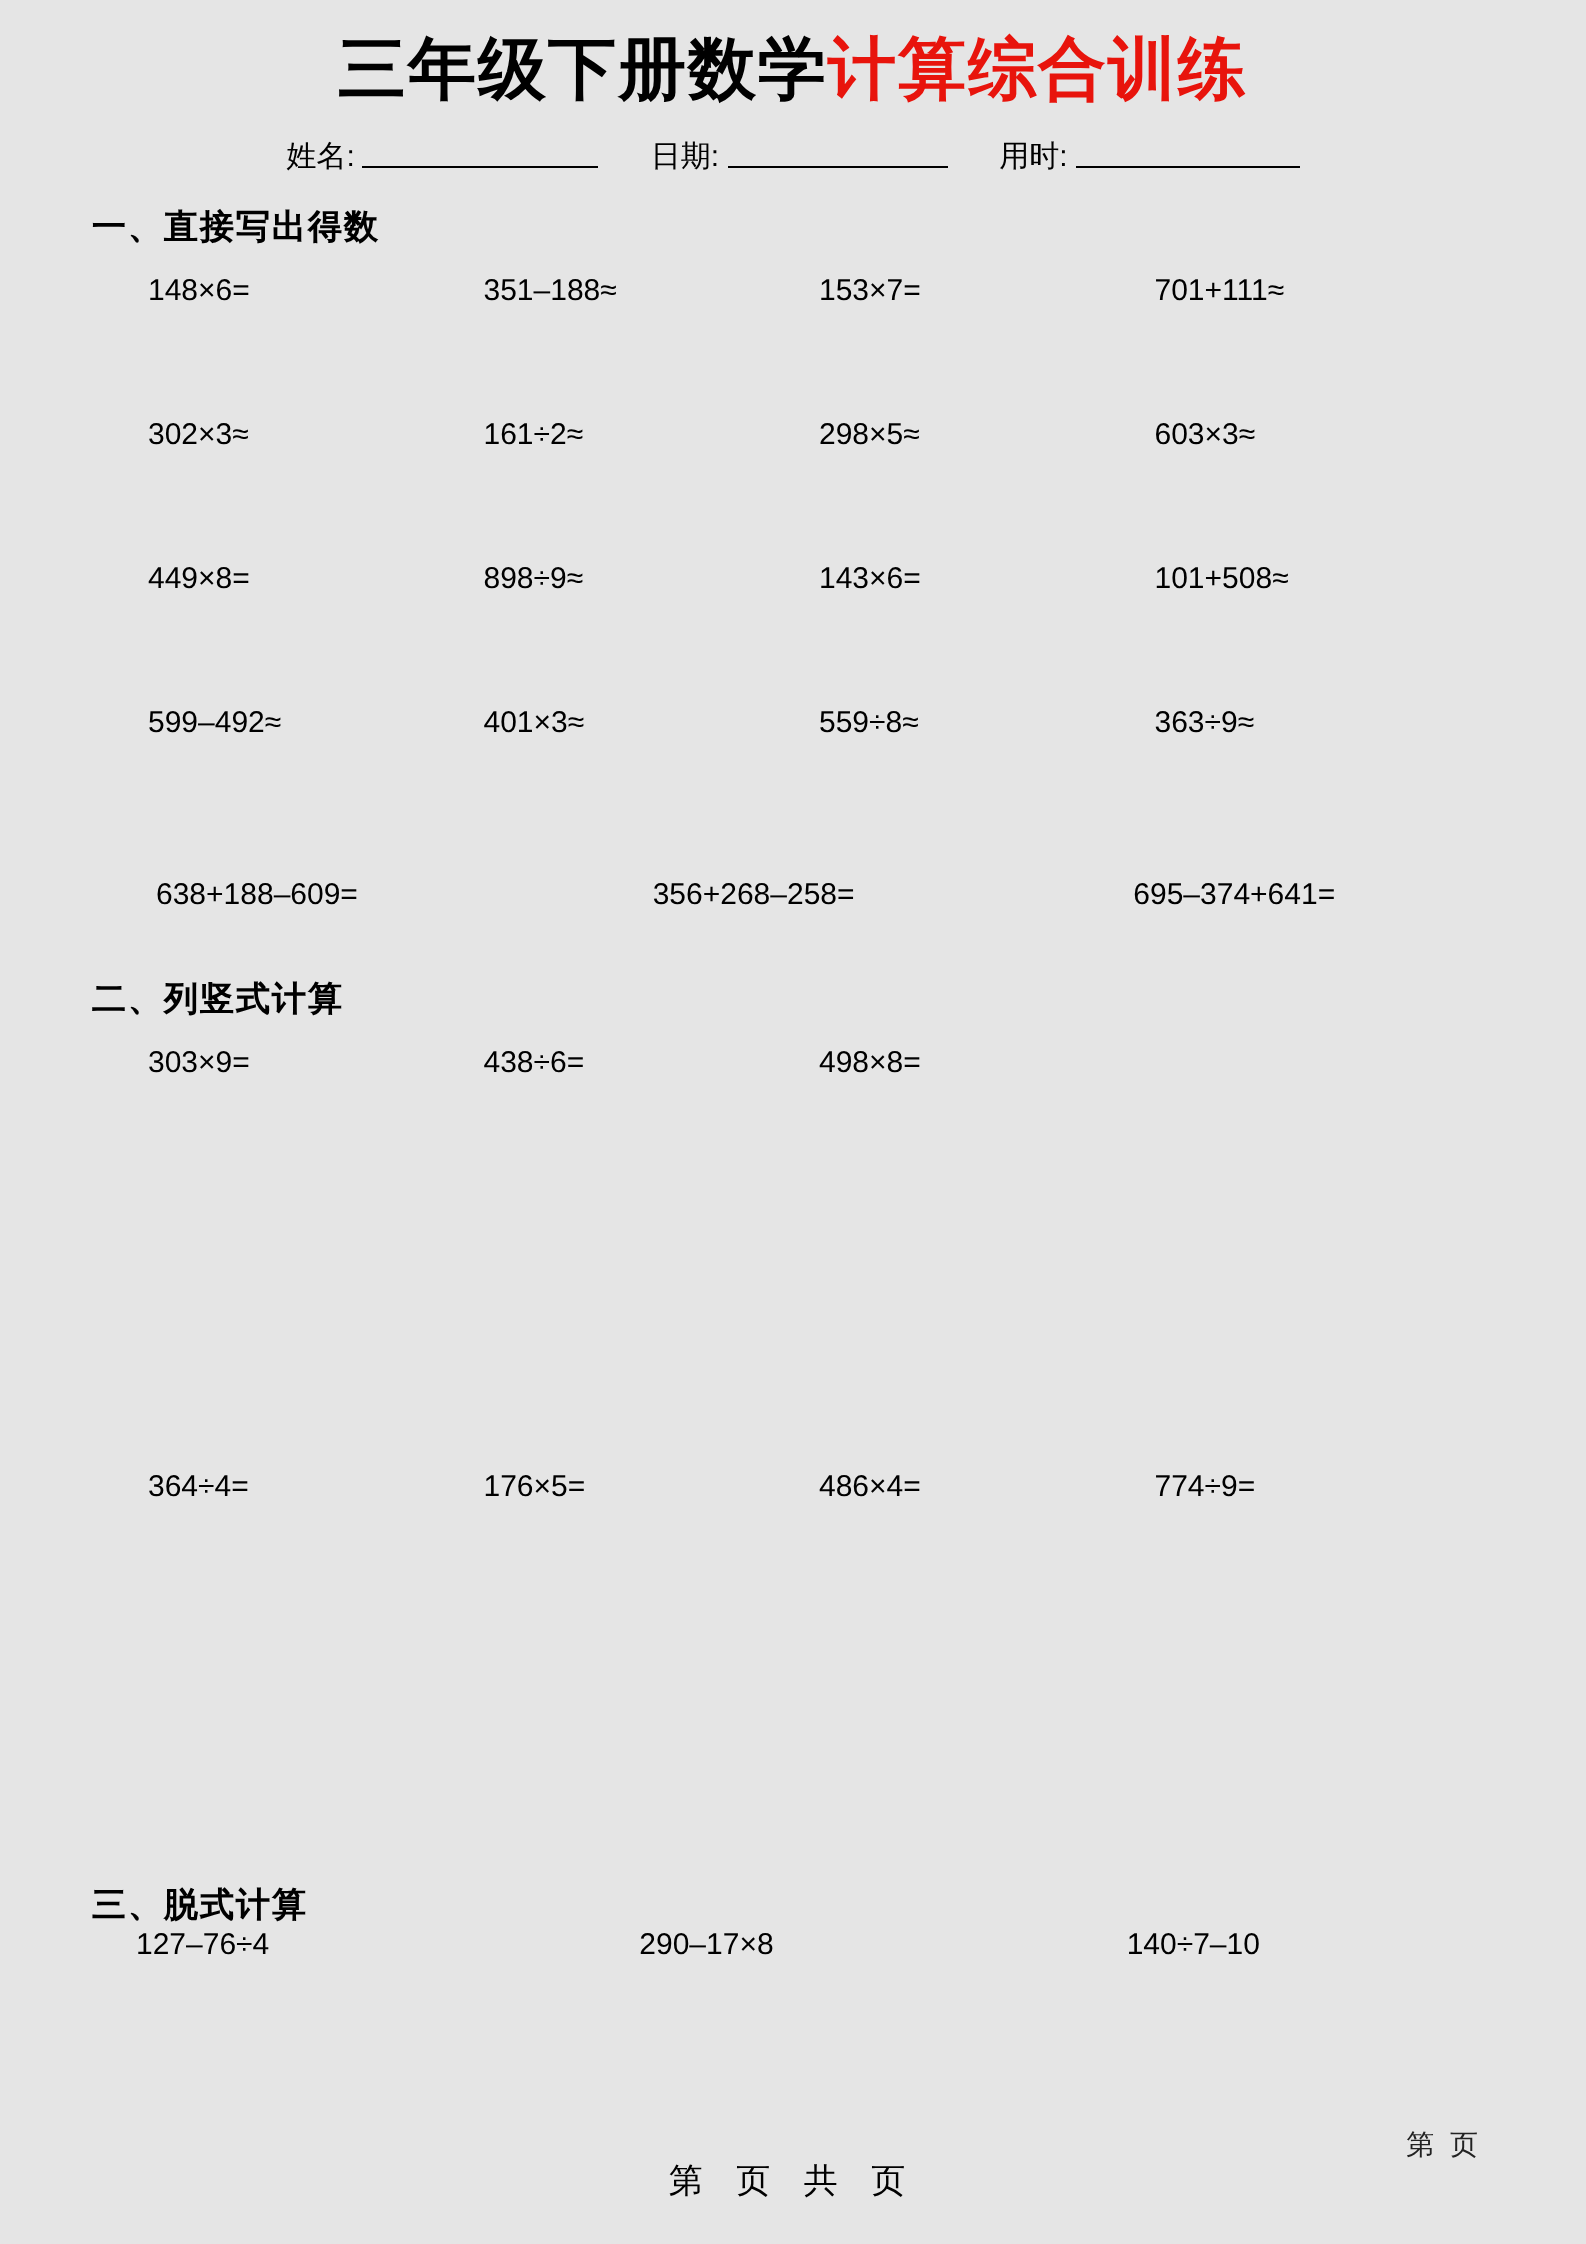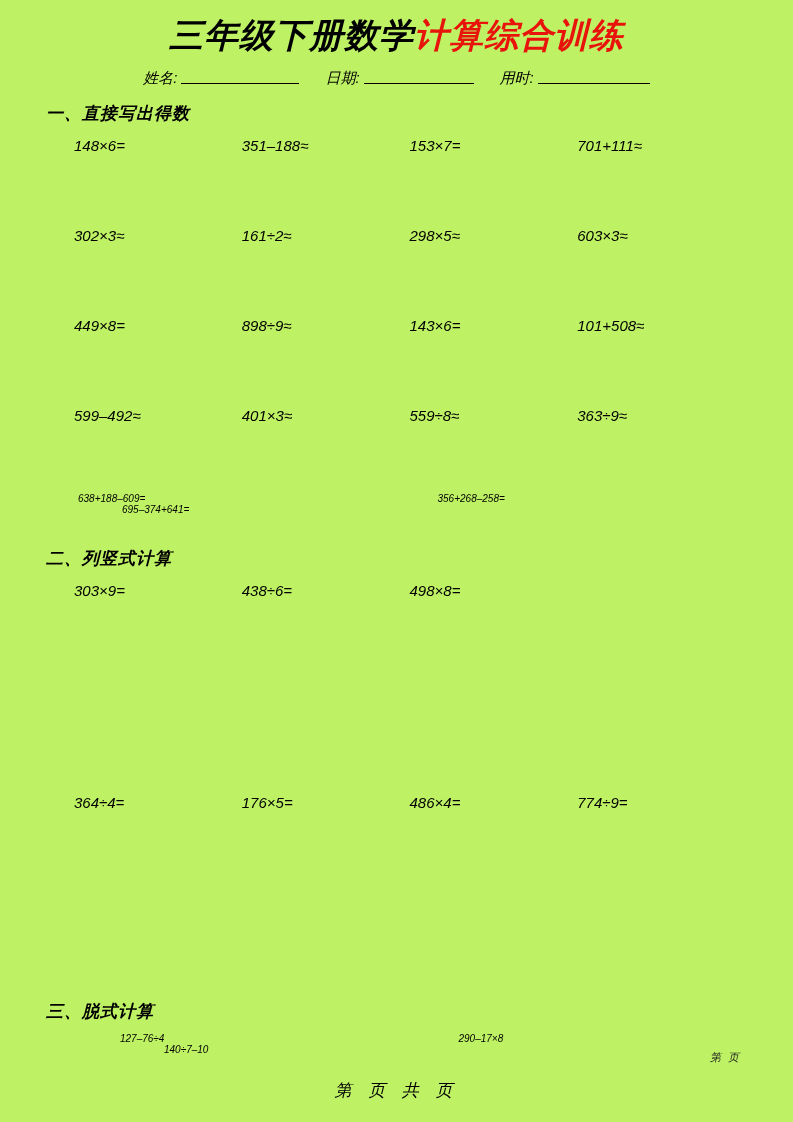--- a/index.html
+++ b/index.html
@@ -9,24 +9,23 @@
   }
   body {
     font-family: "Liberation Sans", "DejaVu Sans", sans-serif;
     color: #000000;
   }
   .page {
     position: relative;
     width: 793px;
     height: 1122px;
     margin: 0 auto;
-    background: #bef264;
+    background: #e5e5e5;
     overflow: hidden;
     box-sizing: border-box;
-    font-style: italic;
   }
 
   
   .title {
     text-align: center;
     padding-top: 16px;
     font-size: 34px;
     font-weight: bold;
     letter-spacing: 1px;
     line-height: 1.15;
@@ -70,60 +69,60 @@
   }
 
   .row4 {
     display: grid;
     grid-template-columns: repeat(4, 1fr);
     padding: 0 48px 0 74px;
     font-size: 15px;
   }
   .row3 {
     display: grid;
-    grid-template-columns: repeat(2, 1fr);
+    grid-template-columns: repeat(3, 1fr);
     padding: 0 48px 0 74px;
-    font-size: 10px;
+    font-size: 15px;
   }
   .cell { white-space: nowrap; }
 
   
-  .s1-row { margin-top: 32px; }
+  .s1-row { margin-top: 14px; }
   .s1-row.first { margin-top: 12px; }
   .s1-row3 { margin-top: 28px; padding-left: 78px; }
   .s1-row3 .cell:nth-child(2) { padding-left: 26px; }
   .s1-row3 .cell:nth-child(3) { padding-left: 44px; }
 
   .s1-row { height: 58px; }
 
   
   .sec2-head { margin-top: 32px; }
   .s2-row { margin-top: 12px; height: 200px; }
 
   
   .sec3-head { margin-top: 6px; }
-  .s3-row { margin-top: 10px; padding-left: 120px; }
+  .s3-row { padding-left: 68px; }
   .s3-row .cell:nth-child(2) { padding-left: 26px; }
   .s3-row .cell:nth-child(3) { padding-left: 44px; }
 
   
   .footer-center {
     position: absolute;
     left: 0;
     right: 0;
     bottom: 20px;
     text-align: center;
     font-size: 17px;
     letter-spacing: 6px;
   }
   .footer-right {
     position: absolute;
     right: 52px;
-    bottom: 57px;
-    font-size: 11px;
+    bottom: 40px;
+    font-size: 14px;
     color: #222;
     letter-spacing: 2px;
   }
 </style>
 </head>
 <body>
 
 <div class="page">
 
   <div class="title">

